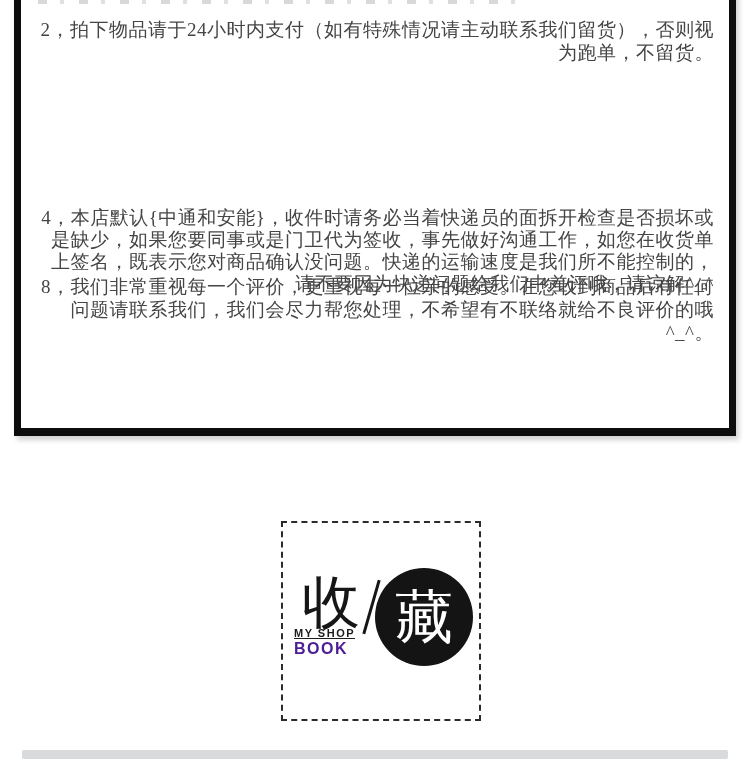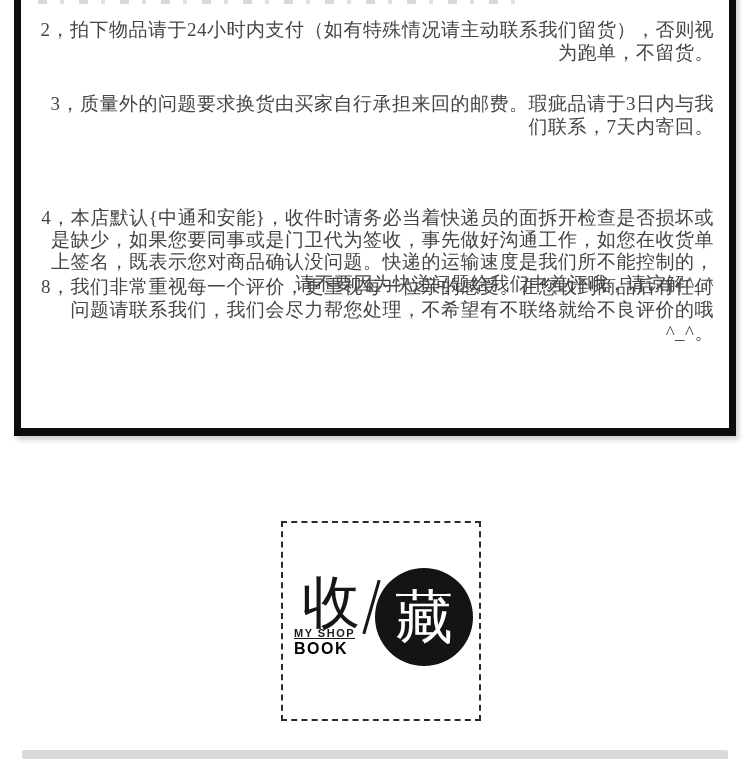--- a/index.html
+++ b/index.html
@@ -58,39 +58,38 @@
     font-size:58px;line-height:58px;color:#ffffff;font-weight:500;
   }
   .badge .myshop{
     position:absolute;left:11px;top:104px;
     font-family:"Liberation Sans", sans-serif;
     font-size:11px;font-weight:bold;letter-spacing:1.5px;color:#1c1c1c;text-decoration:underline;
   }
   .badge .book{
     position:absolute;left:11px;top:117px;
     font-family:"Liberation Sans", sans-serif;
-    font-size:16px;font-weight:bold;letter-spacing:1.5px;color:#000000;
+    font-size:16px;font-weight:bold;letter-spacing:1.5px;color:#4c1d95;
   }
 
   
   .bottom-divider{
     position:absolute;left:22px;top:750px;width:706px;height:9px;
     background:#d8dadc;border-radius:2px;
   }
 </style>
 </head>
 <body>
 
 <div>
 
   <div class="policy-box">
     <div class="inner">
       <div class="clipped-line"></div>
       <p class="policy p2">2，拍下物品请于24小时内支付（如有特殊情况请主动联系我们留货），否则视为跑单，不留货。</p>
-      <p class="policy p3">3，质量外的问题要求换货由买家自行承担来回的邮费。瑕疵品请于3日内与我们联系，7天内寄回。</p>
       <p class="policy p4">4，本店默认{中通和安能}，收件时请务必当着快递员的面拆开检查是否损坏或是缺少，如果您要同事或是门卫代为签收，事先做好沟通工作，如您在收货单上签名，既表示您对商品确认没问题。快递的运输速度是我们所不能控制的，请不要因为快递问题给我们中差评哦，请谅解^_^</p>
       <p class="policy p5">8，我们非常重视每一个评价，更重视每一位亲的感受。在您收到商品后有任何问题请联系我们，我们会尽力帮您处理，不希望有不联络就给不良评价的哦^_^。</p>
     </div>
   </div>
 
   <div class="badge">
     <span class="shou">收</span>
     <span class="slash"></span>
     <span class="circle">
       <span class="cang">藏</span>

